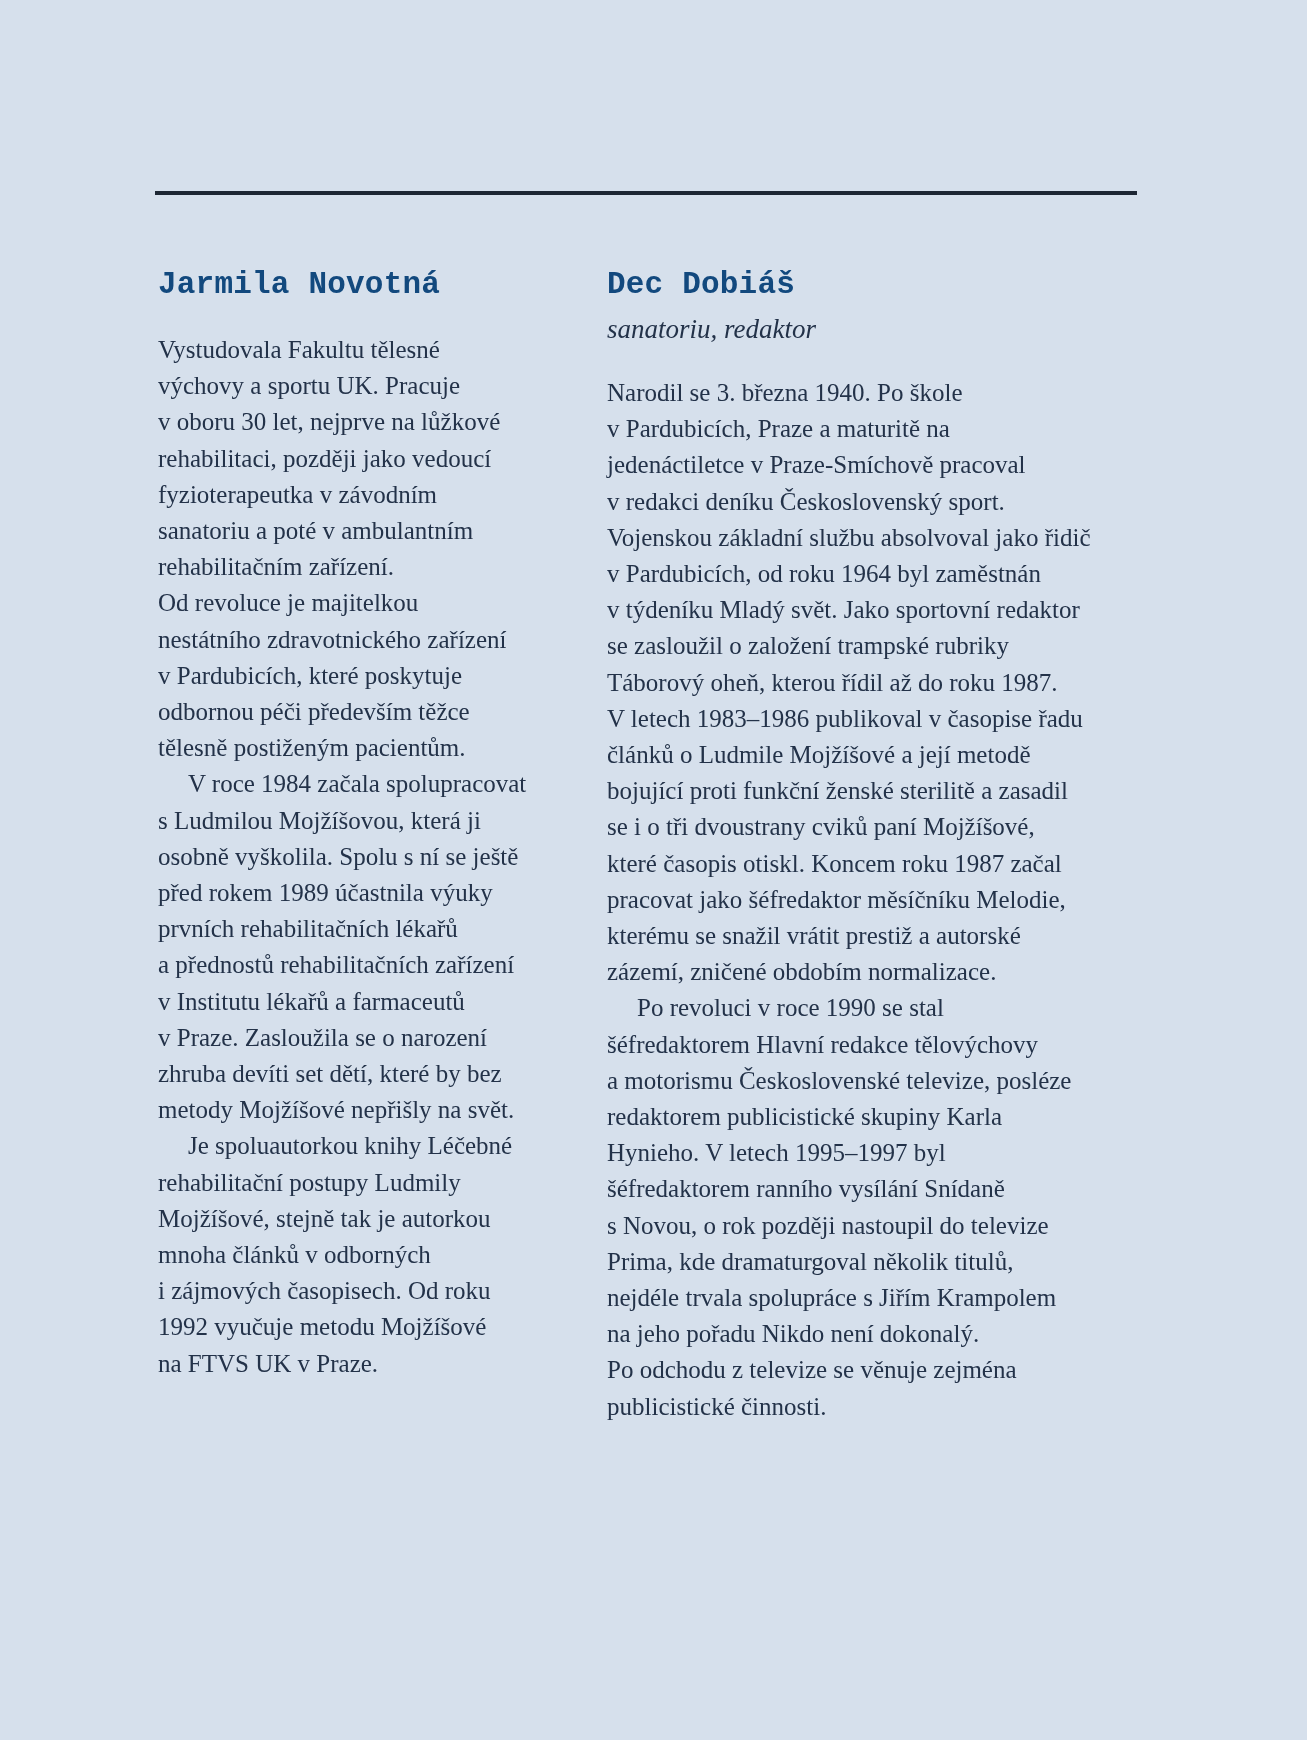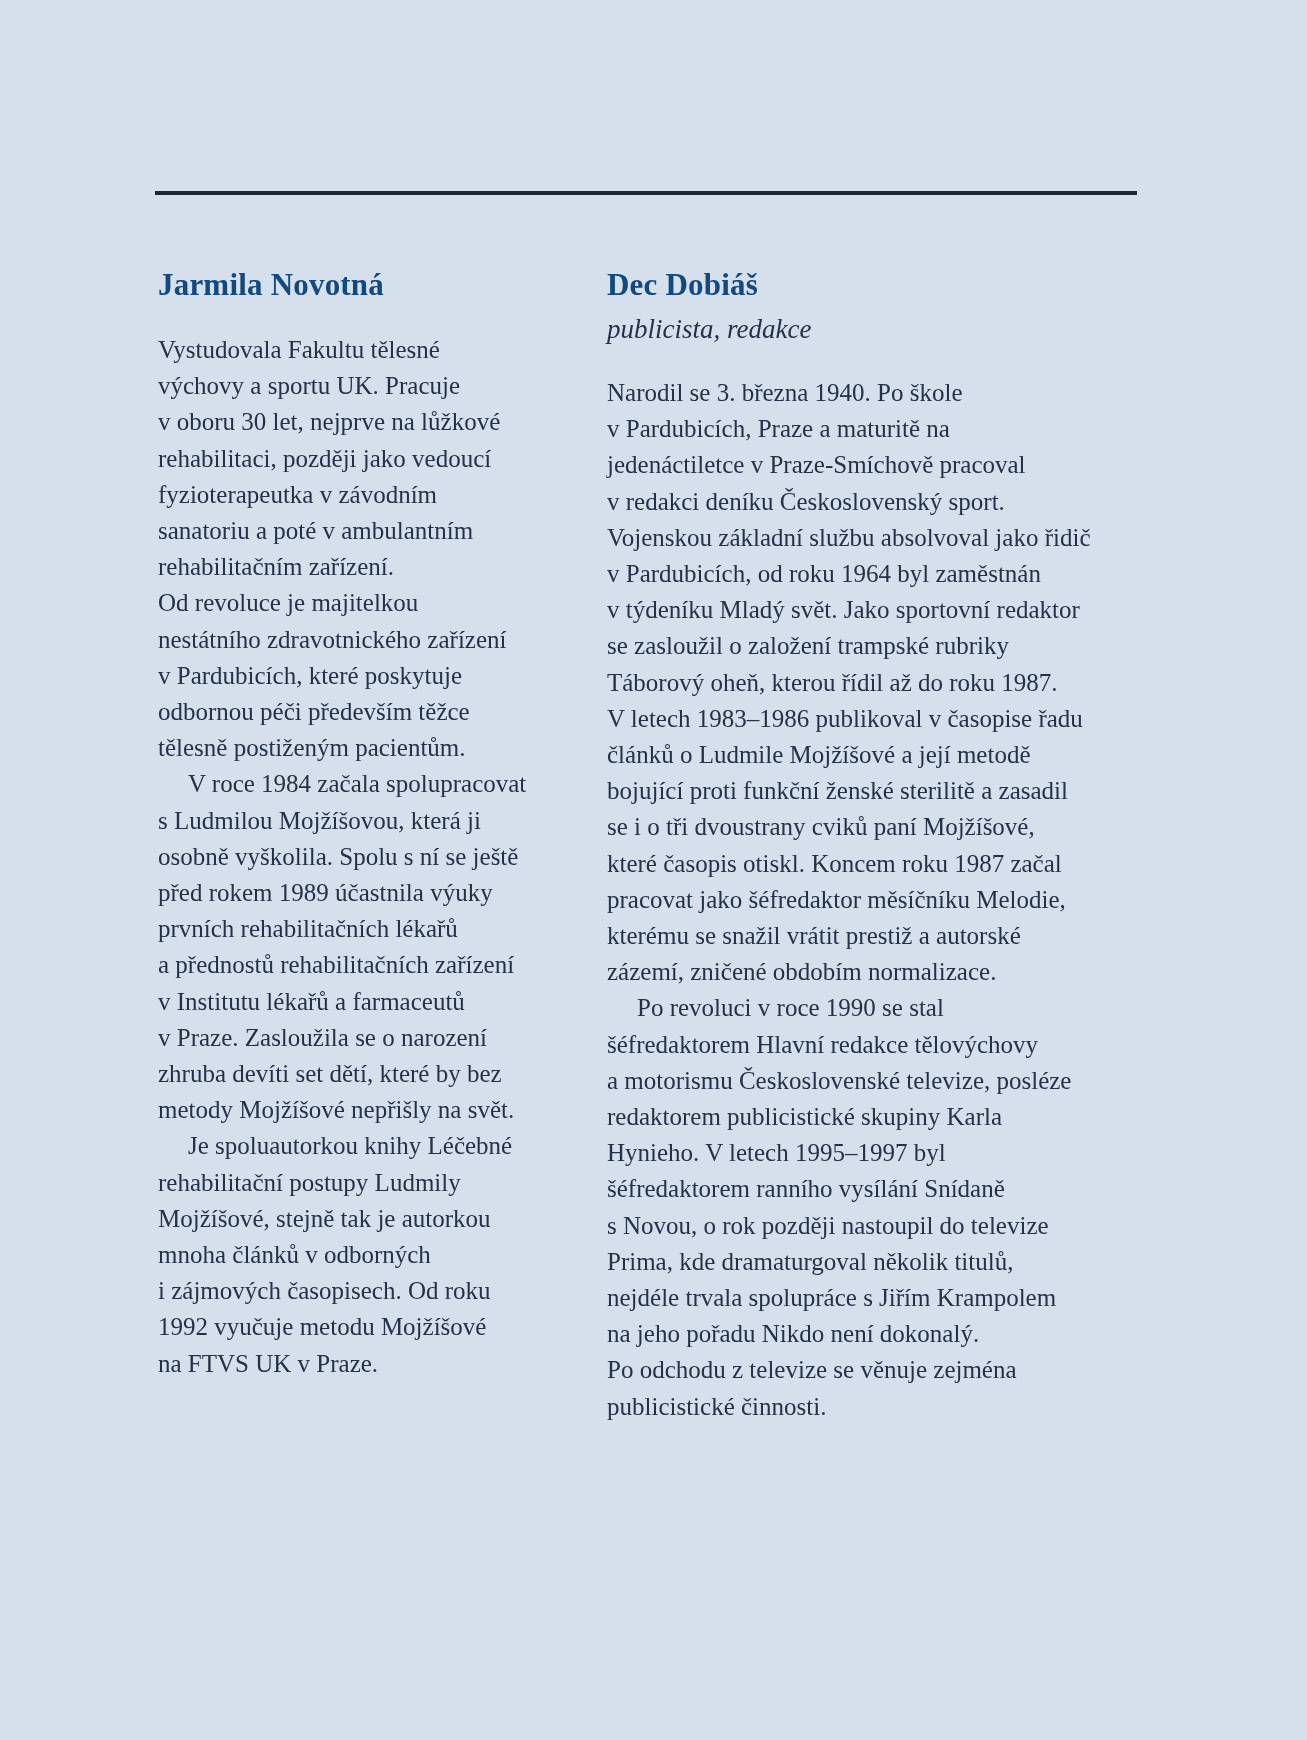--- a/index.html
+++ b/index.html
@@ -33,21 +33,21 @@
     flex-direction: row;
     padding-top: 75px;
   }
   .col {
     box-sizing: border-box;
   }
   .col-left  { width: 449px; flex: 0 0 449px; }
   .col-right { width: 690px; flex: 0 0 690px; }
   .person-name {
     margin: 0;
-    font-family: Liberation Serif, serif;
+    font-family: Liberation Mono, monospace;
     font-weight: 700;
     font-size: 31px;
     line-height: 37px;
     letter-spacing: 0.2px;
     color: var(--head, #12497e);
   }
   .person-role {
     margin: 10px 0 0 0;
     font-style: italic;
     font-size: 27px;
@@ -106,21 +106,21 @@
 Mojžíšové, stejně tak je autorkou
 mnoha článků v odborných
 i zájmových časopisech. Od roku
 1992 vyučuje metodu Mojžíšové
 na FTVS UK v Praze.</p>
       </div>
     </section>
 
     <section class="col col-right">
       <h2 class="person-name">Dec Dobiáš</h2>
-      <p class="person-role">publicista, redakce</p>
+      <p class="person-role">sanatoriu, redaktor</p>
       <div class="bio">
         <p class="para">Narodil se 3. března 1940. Po škole
 v Pardubicích, Praze a maturitě na
 jedenáctiletce v Praze-Smíchově pracoval
 v redakci deníku Československý sport.
 Vojenskou základní službu absolvoval jako řidič
 v Pardubicích, od roku 1964 byl zaměstnán
 v týdeníku Mladý svět. Jako sportovní redaktor
 se zasloužil o založení trampské rubriky
 Táborový oheň, kterou řídil až do roku 1987.

